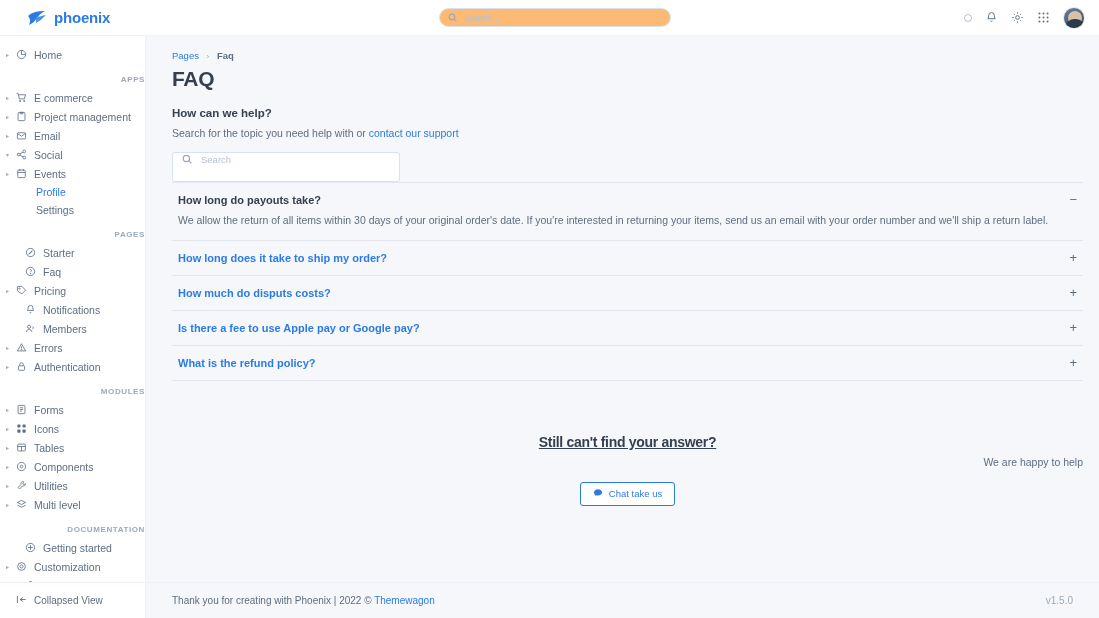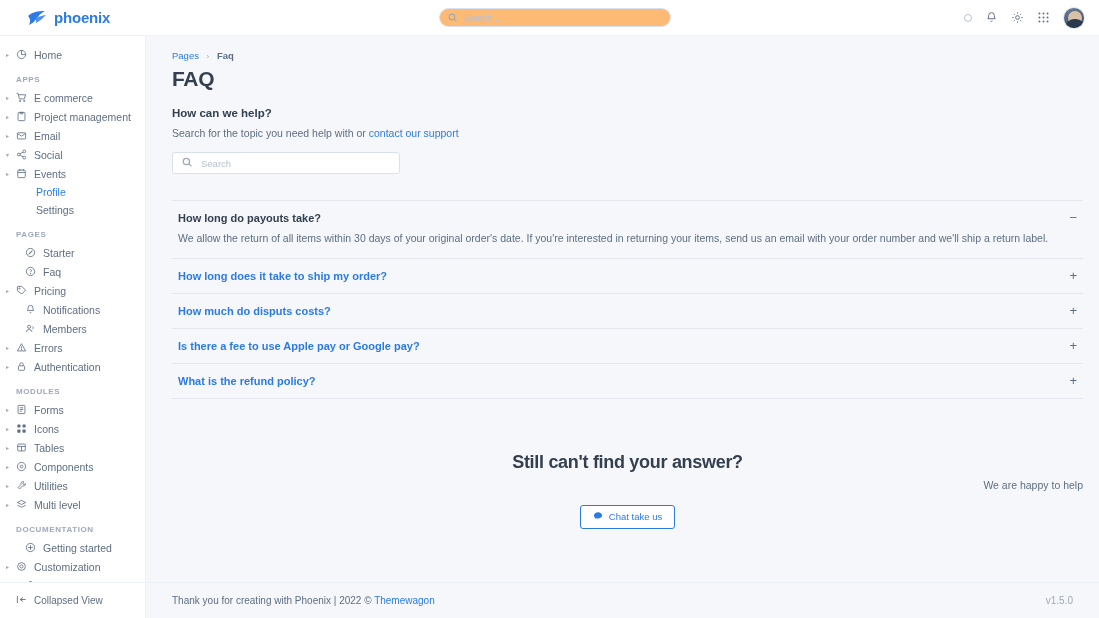--- a/index.html
+++ b/index.html
@@ -124,20 +124,21 @@
     border-right: 1px solid #edf2f9;
     flex: 0 0 146px;
     position: relative;
     overflow: hidden;
     padding-top: 9px;
     font-size: 10.5px;
   }
   .side-scroll {
     height: 100%;
     overflow: hidden;
+    text-align: right;
   }
   .nav-item {
     display: flex;
     align-items: center;
     height: 19px;
     padding-left: 16px;
     gap: 7px;
     color: #5e6e82;
     cursor: pointer;
     position: relative;
@@ -218,29 +219,28 @@
     margin-bottom: 8px;
   }
   .help-sub {
     font-size: 10.5px;
     color: #5e6e82;
     margin-bottom: 13px;
   }
   .help-sub a { color: #2c7be5; text-decoration: none; }
   .faq-search {
     width: 228px;
-    height: 22px;
+    height: 30px;
     background: #fff;
     border: 1px solid #d8e2ef;
     border-radius: 3px;
     display: flex;
-    align-items: center;
+    align-items: flex-start;
     gap: 7px;
     padding: 0 9px;
-    margin-bottom: 26px;
   }
   .faq-search input {
     border: none; outline: none; background: transparent;
     font-size: 9.5px; color: #5e6e82; width: 100%;
     font-family: "Liberation Sans", sans-serif;
   }
   .faq-search input::placeholder { color: #b6c1d2; }
   .faq-list { border-top: 1px solid #e3e6ed; }
   .faq-item {
     border-bottom: 1px solid #e3e6ed;
@@ -270,25 +270,26 @@
     color: #5e6e82;
     line-height: 1;
     cursor: pointer;
     user-select: none;
   }
   .still {
     text-align: center;
     margin-top: 53px;
   }
   .still h2 {
-    font-size: 18px;
+    font-size: 14px;
     font-weight: bold;
     color: #344050;
     margin: 0 0 6px 0;
     letter-spacing: -0.3px;
+    text-decoration: underline;
   }
   .still p {
     font-size: 10.5px;
     color: #5e6e82;
     margin: 0 0 14px 0;
     text-align: right;
   }
   .chat-btn {
     display: inline-flex;
     align-items: center;

